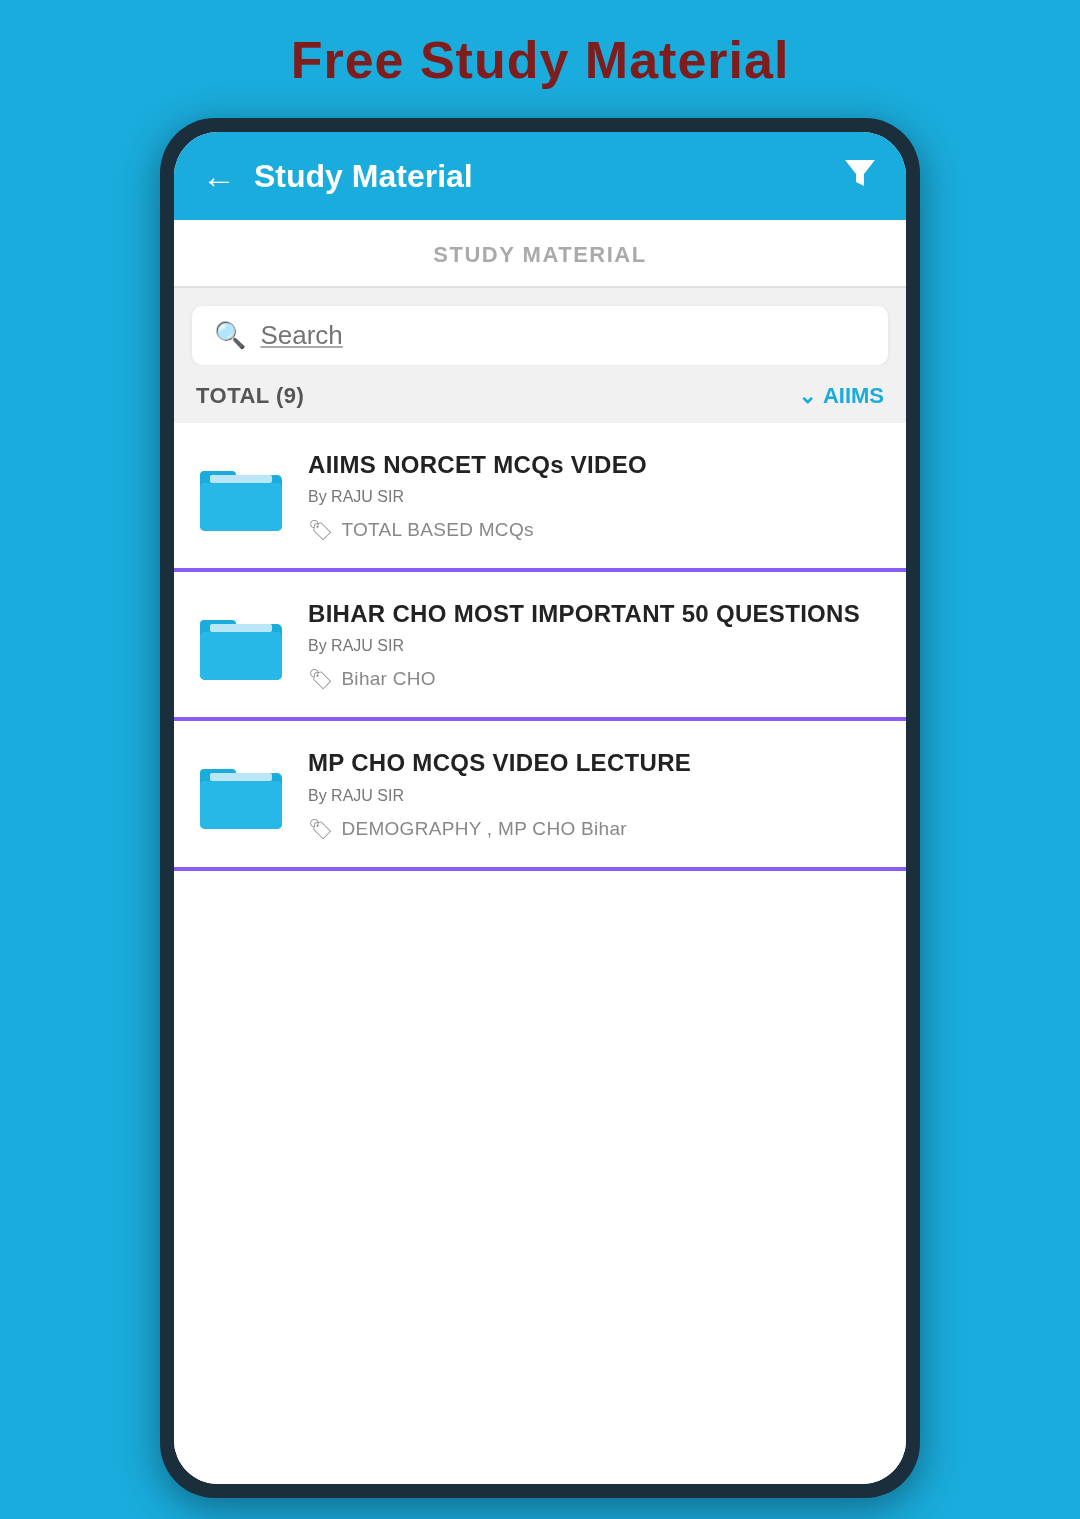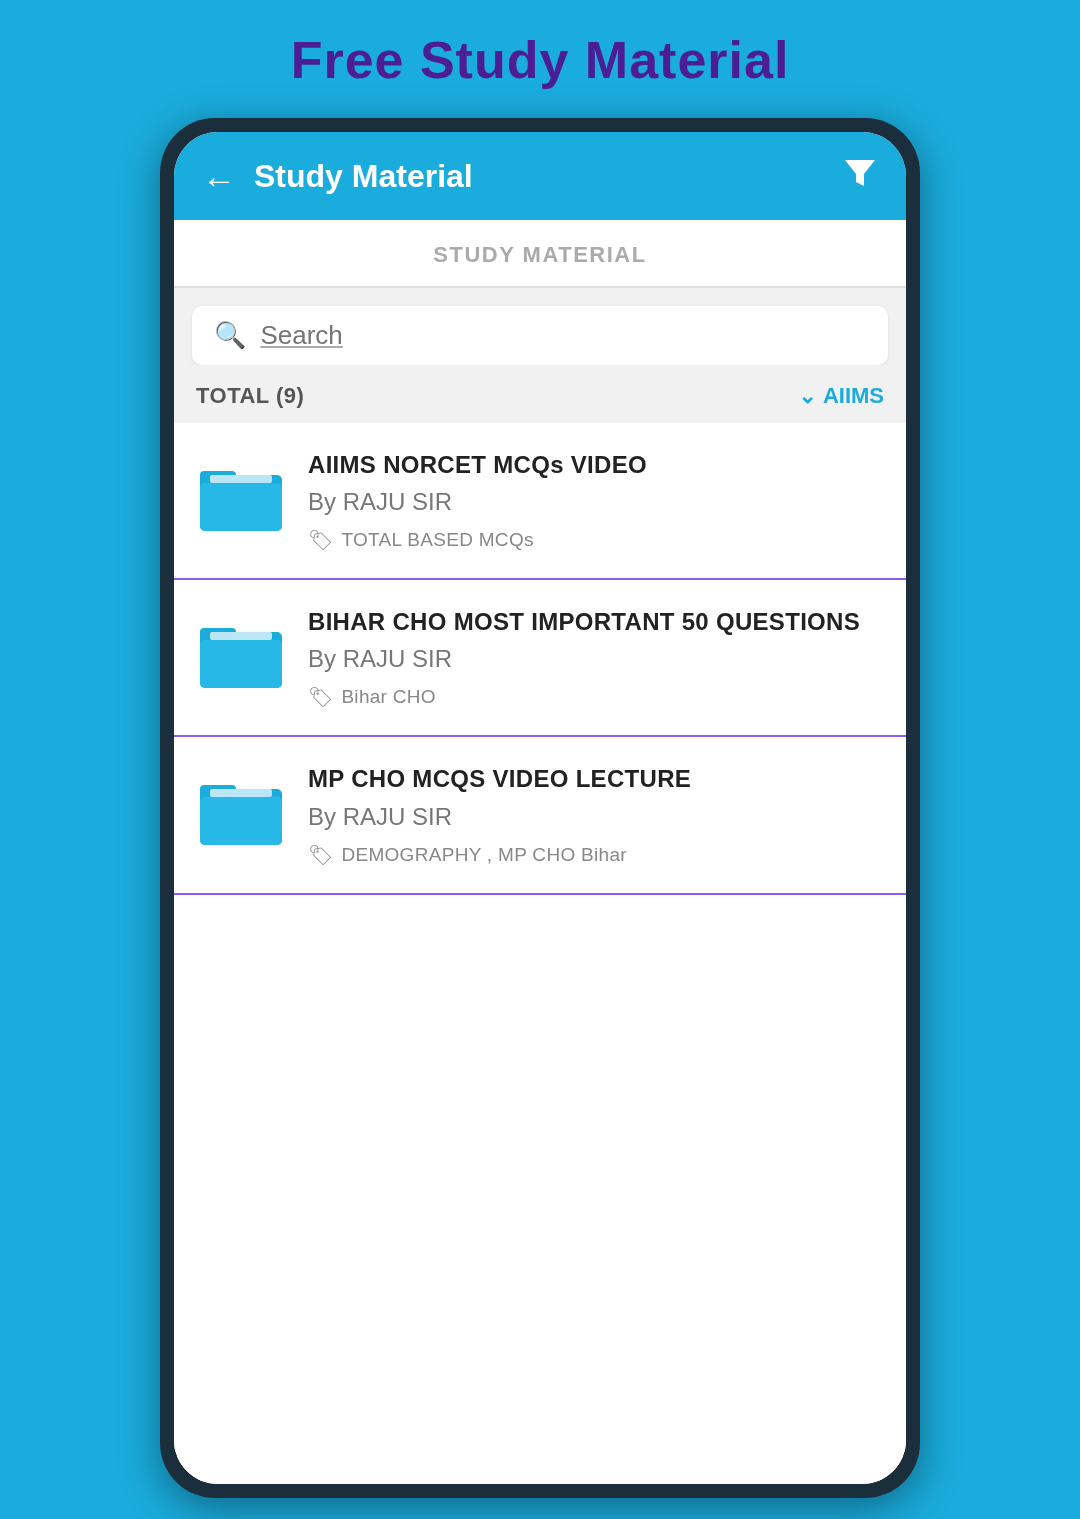--- a/index.html
+++ b/index.html
@@ -9,21 +9,21 @@
       height: 1519px;
       background-color: #1AACDC;
       display: flex;
       flex-direction: column;
       align-items: center;
       font-family: 'Arial', sans-serif;
       overflow: hidden;
     }
 
     .page-heading {
-      color: #4c1d95;
+      color: #7f1d1d;
       font-size: 52px;
       font-weight: bold;
       margin-top: 30px;
       margin-bottom: 28px;
       letter-spacing: 1px;
     }
 
     
     .phone-shell {
       width: 760px;
@@ -179,21 +179,21 @@
     
     .items-list {
       background: white;
       flex: 1;
     }
 
     .list-item {
       display: flex;
       align-items: flex-start;
       padding: 26px 22px;
-      border-bottom: 2px solid #8b5cf6;
+      border-bottom: 4px solid #8b5cf6;
       gap: 22px;
       background: white;
       cursor: pointer;
     }
 
     .folder-icon-wrap {
       width: 90px;
       flex-shrink: 0;
       margin-top: 4px;
     }
@@ -213,21 +213,21 @@
 
     .item-title {
       font-size: 24px;
       font-weight: bold;
       color: #222;
       line-height: 1.3;
       letter-spacing: 0.3px;
     }
 
     .item-author {
-      font-size: 24px;
+      font-size: 16px;
       color: #777;
     }
 
     .item-tags {
       display: flex;
       align-items: center;
       gap: 8px;
       margin-top: 4px;
     }
 

